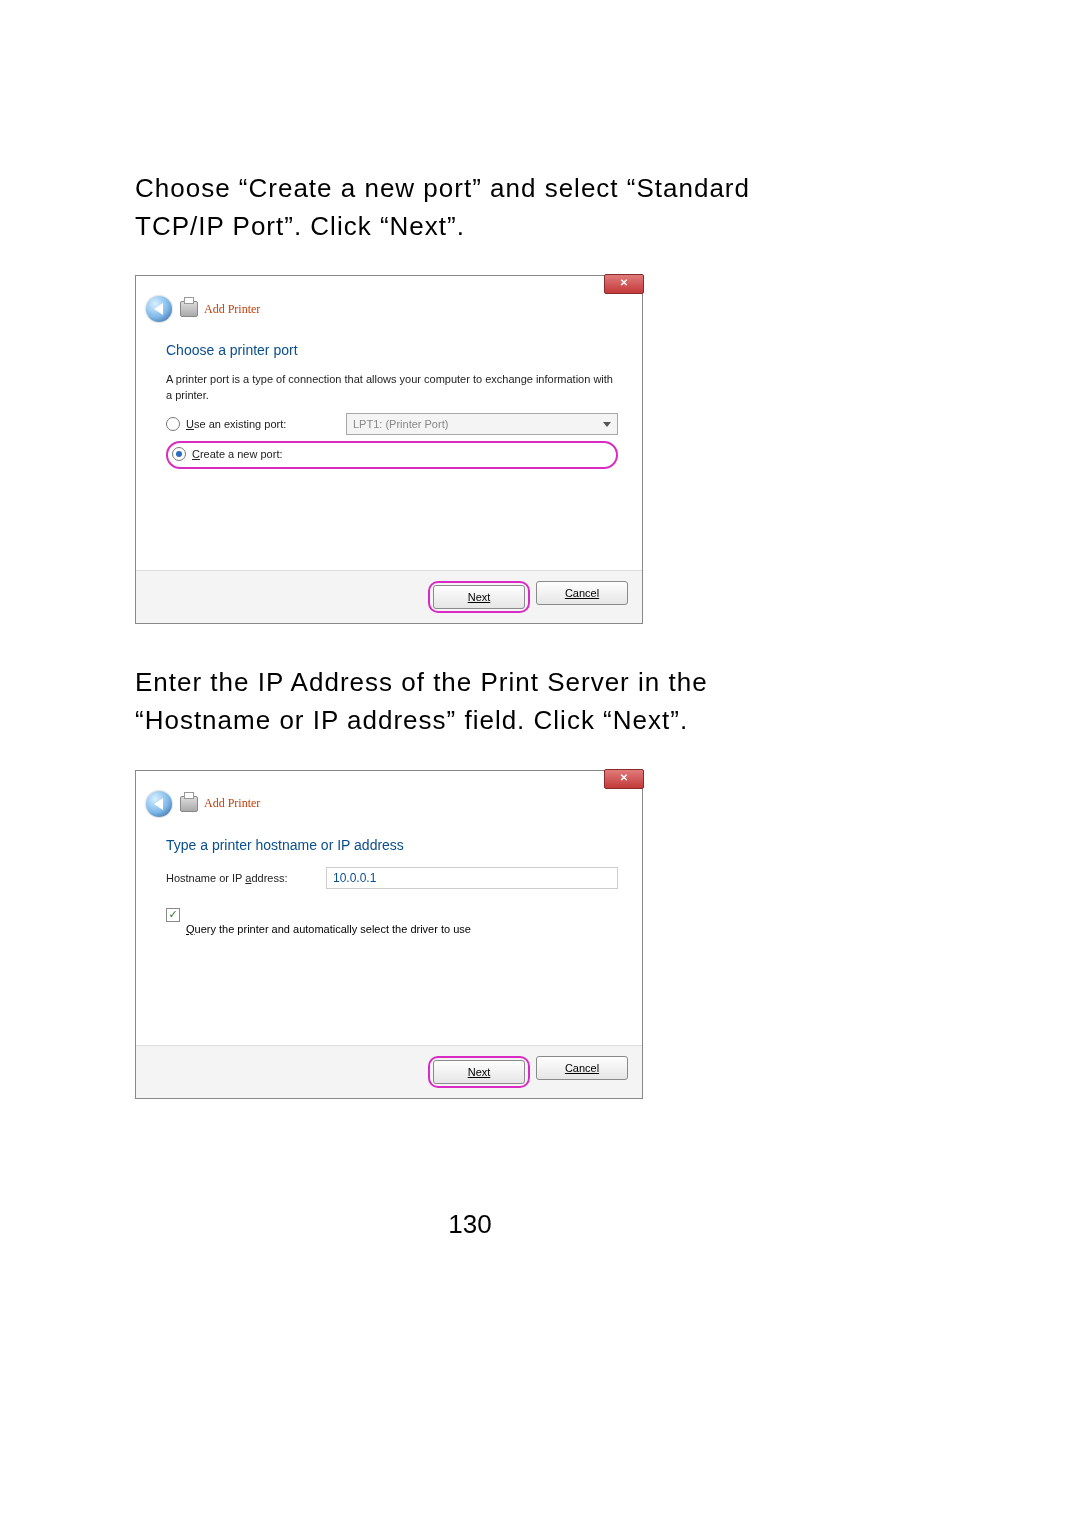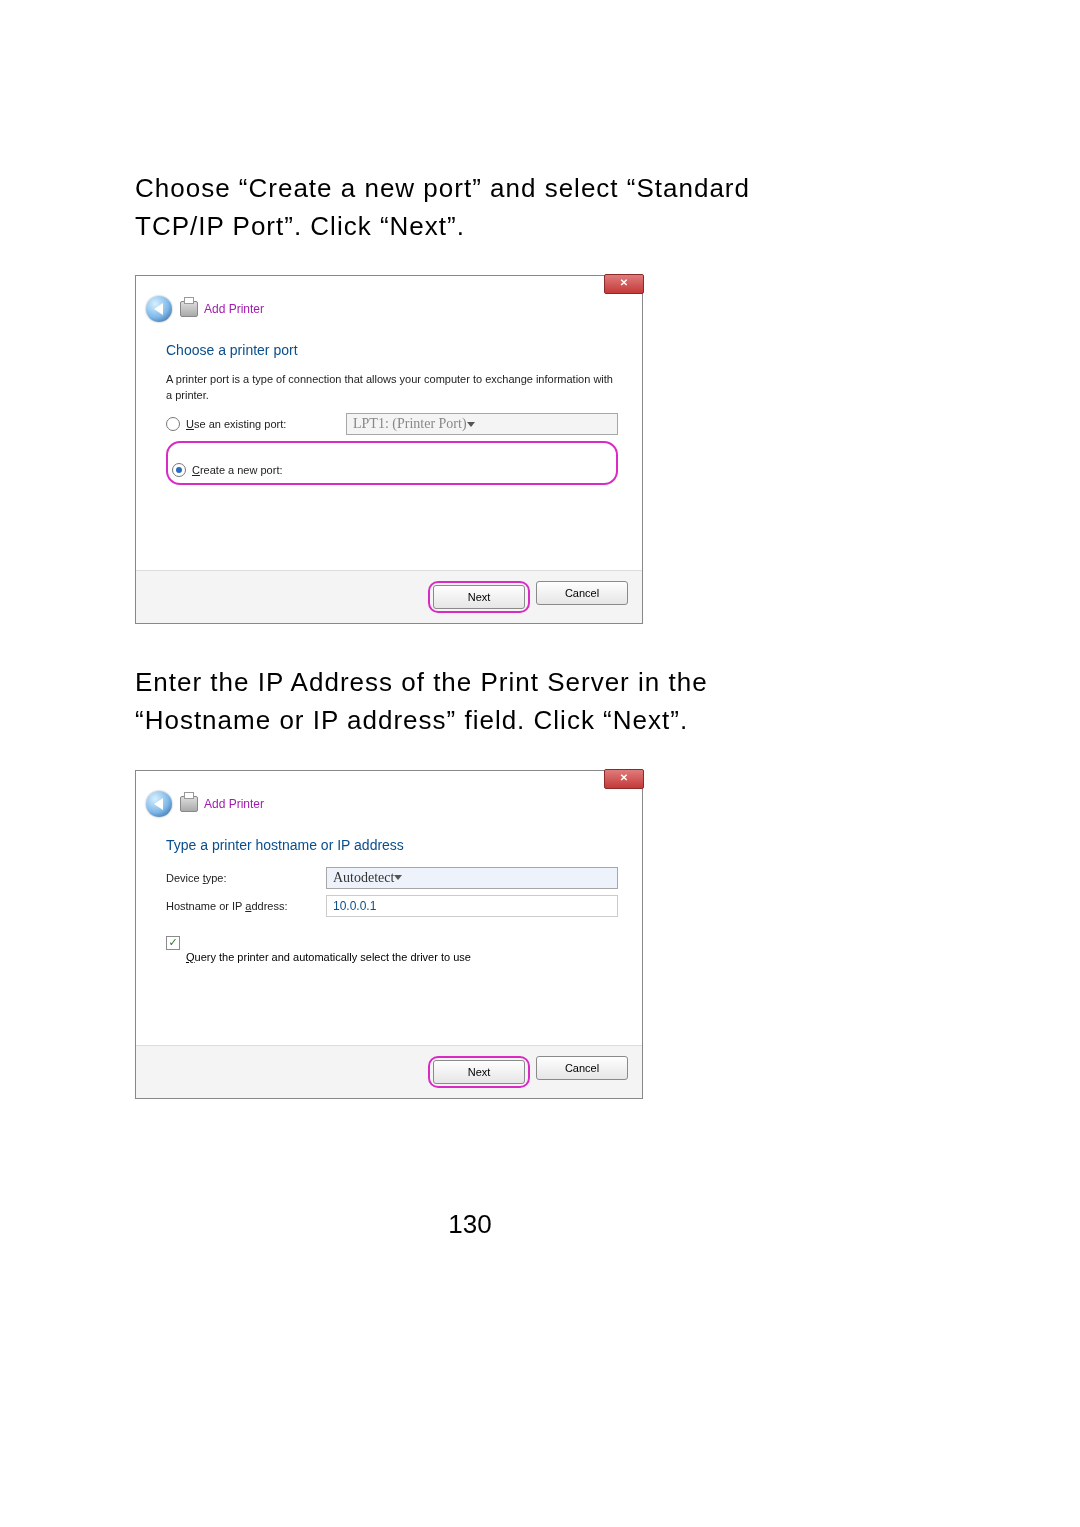--- a/index.html
+++ b/index.html
@@ -79,21 +79,22 @@
     margin-right: 6px;
     position: relative;
   }
   .printer-ico::before {
     content:"";
     position:absolute;
     top:-5px; left:3px; width:8px; height:5px;
     background:#fff; border:1px solid #999;
   }
   .dlg-title {
-    color: #a21caf;
+    color: #c2410c;
+    font-family: Liberation Serif, serif;
   }
   .dlg-body {
     padding: 14px 24px 28px 30px;
     min-height: 200px;
   }
   .section-title {
     color: #0a4e8c;
     font-size: 14px;
     margin-bottom: 14px;
   }
@@ -129,52 +130,53 @@
     background:#2b6bbf;
     border-radius:50%;
   }
   .select-box {
     flex: 1;
     border: 1px solid #a7a7a7;
     background: #f4f4f4;
     height: 20px;
     display: flex;
     align-items: center;
+    justify-content: space-between;
     padding: 0 6px;
-    font-size: 14px;
+    font-size: 11px;
     color: #333;
-    font-family: Liberation Serif, serif;
   }
   .select-box .caret {
     width: 0;height:0;
     border-left:4px solid transparent;
     border-right:4px solid transparent;
     border-top:5px solid #555;
   }
   .select-box.enabled { background:#fff; }
   .select-box.disabled { color:#888; }
   .highlight-row {
     border:2px solid #d92bc3;
     border-radius: 14px;
-    padding: 18px 6px 4px 4px;
+    padding: 2px 6px 4px 4px;
   }
   .under-ring {
     border:2px solid #d92bc3;
     border-radius: 10px;
     padding:2px 3px;
     display:inline-block;
   }
   .indent { margin-left: 20px; }
   .dlg-footer {
     border-top: 1px solid #ddd;
     padding: 10px 14px;
     display: flex;
     justify-content: flex-end;
     gap: 6px;
     background: #f4f4f4;
+    text-decoration: underline;
   }
   .win-btn {
     min-width: 70px;
     height: 22px;
     border: 1px solid #8a8a8a;
     background: linear-gradient(#fefefe,#e6e6e6);
     border-radius: 3px;
     font-size: 11px;
     display: flex;
     align-items: center;
@@ -270,28 +272,20 @@
     <div class="dlg-header">
       <div class="back-circle">
         <div class="back-arrow"></div>
       </div>
       <div class="printer-ico"></div>
       <div class="dlg-title">Add Printer</div>
     </div>
     <div class="dlg-body" style="min-height:180px;">
       <div class="section-title">Type a printer hostname or IP address</div>
 
-      <div class="form-row">
-        <span class="label">Device <u>t</u>ype:</span>
-
-        <span class="select-box enabled" style="background:#eef3fb;">
-          <span>Autodetect</span>
-          <span class="caret"></span>
-        </span>
-      </div>
 
       <div class="form-row">
         <span class="label">Hostname or IP <u>a</u>ddress:</span>
 
         <span class="input-line">
           <span>10.0.0.1</span>
         </span>
       </div>
 
 

